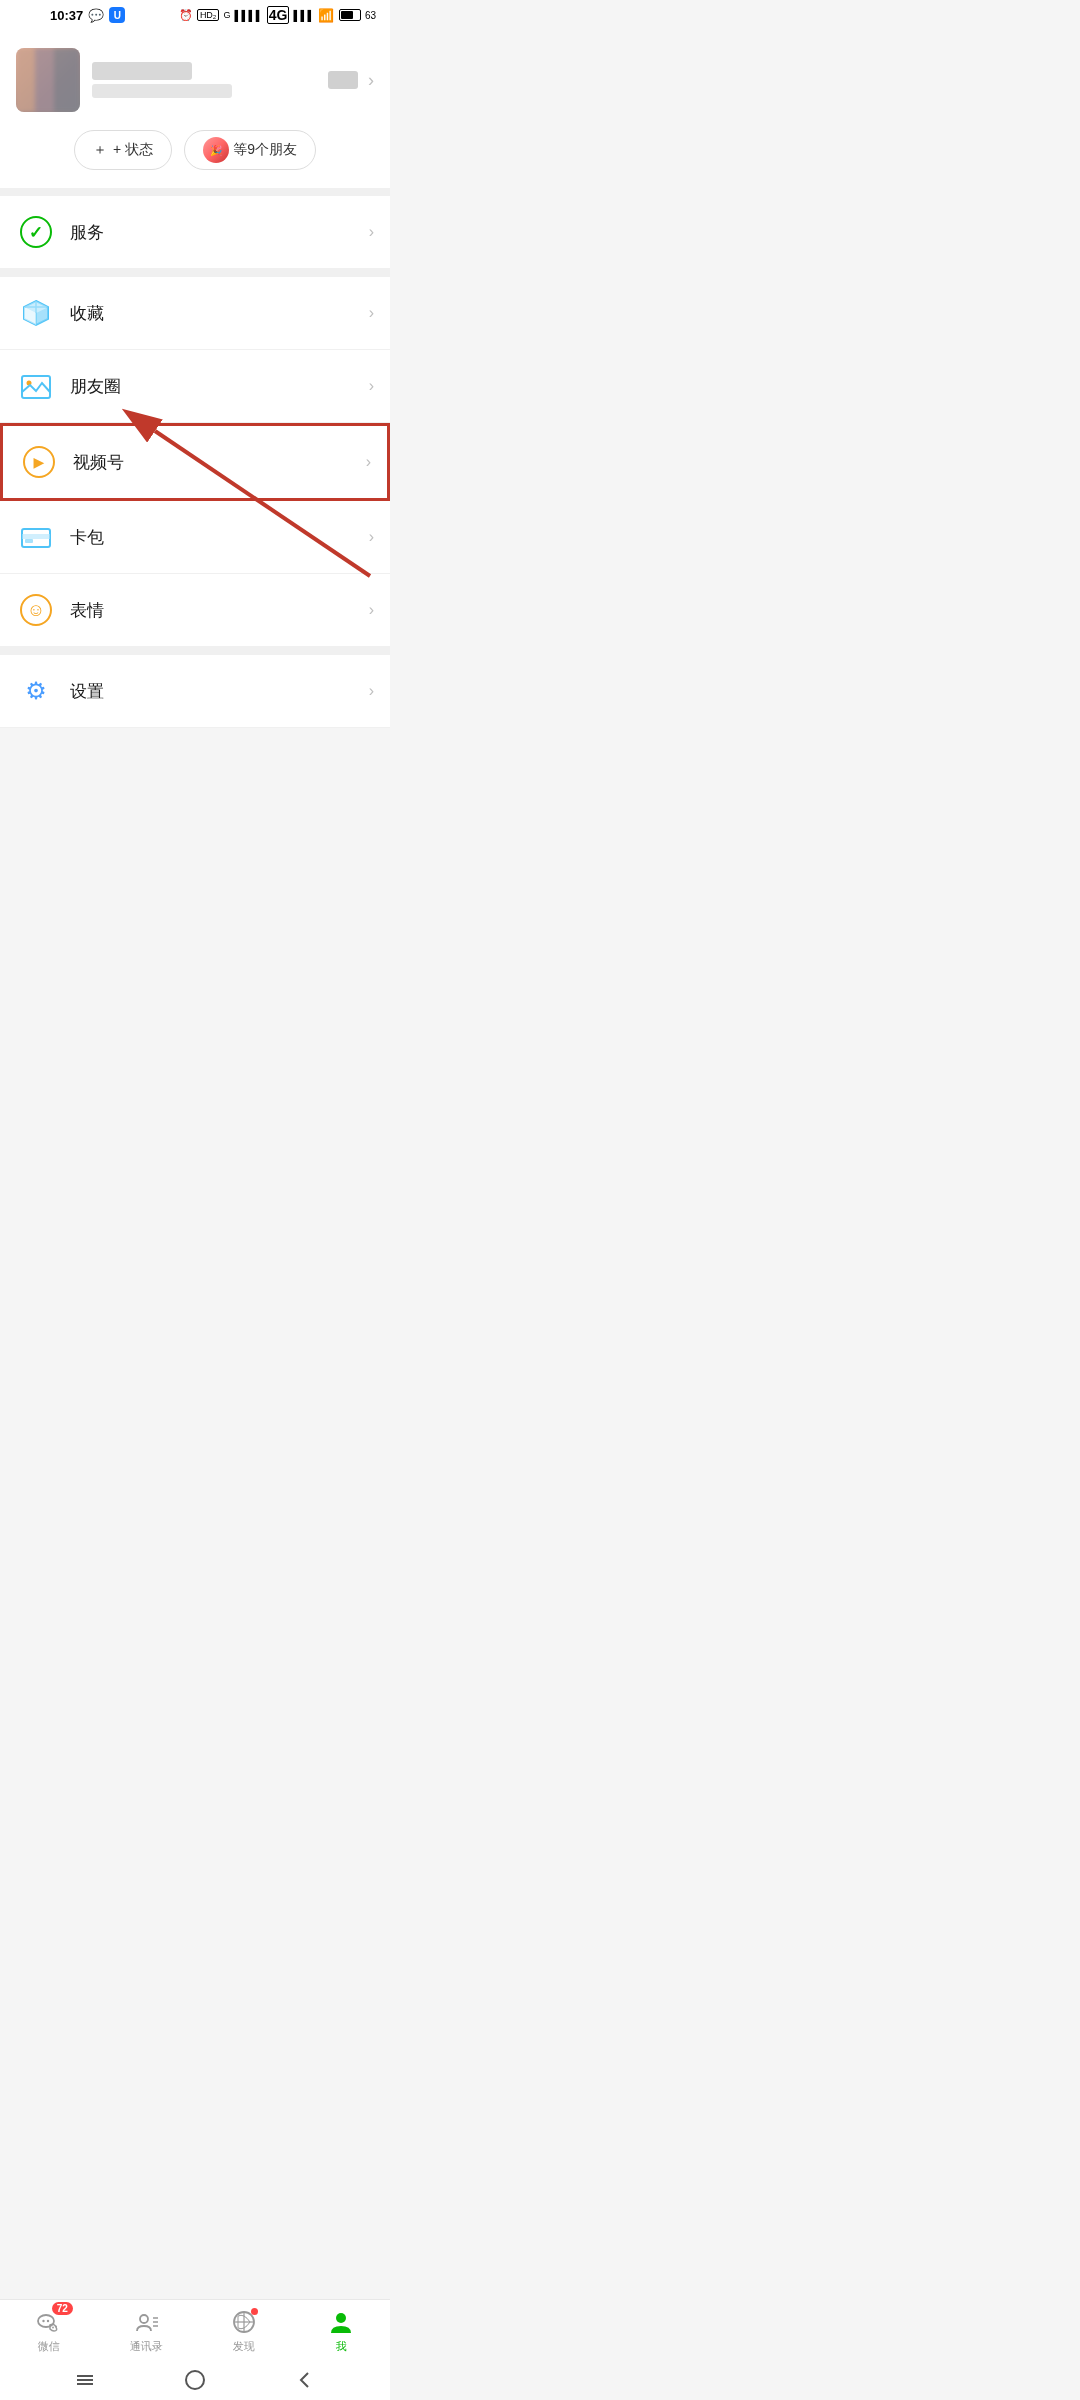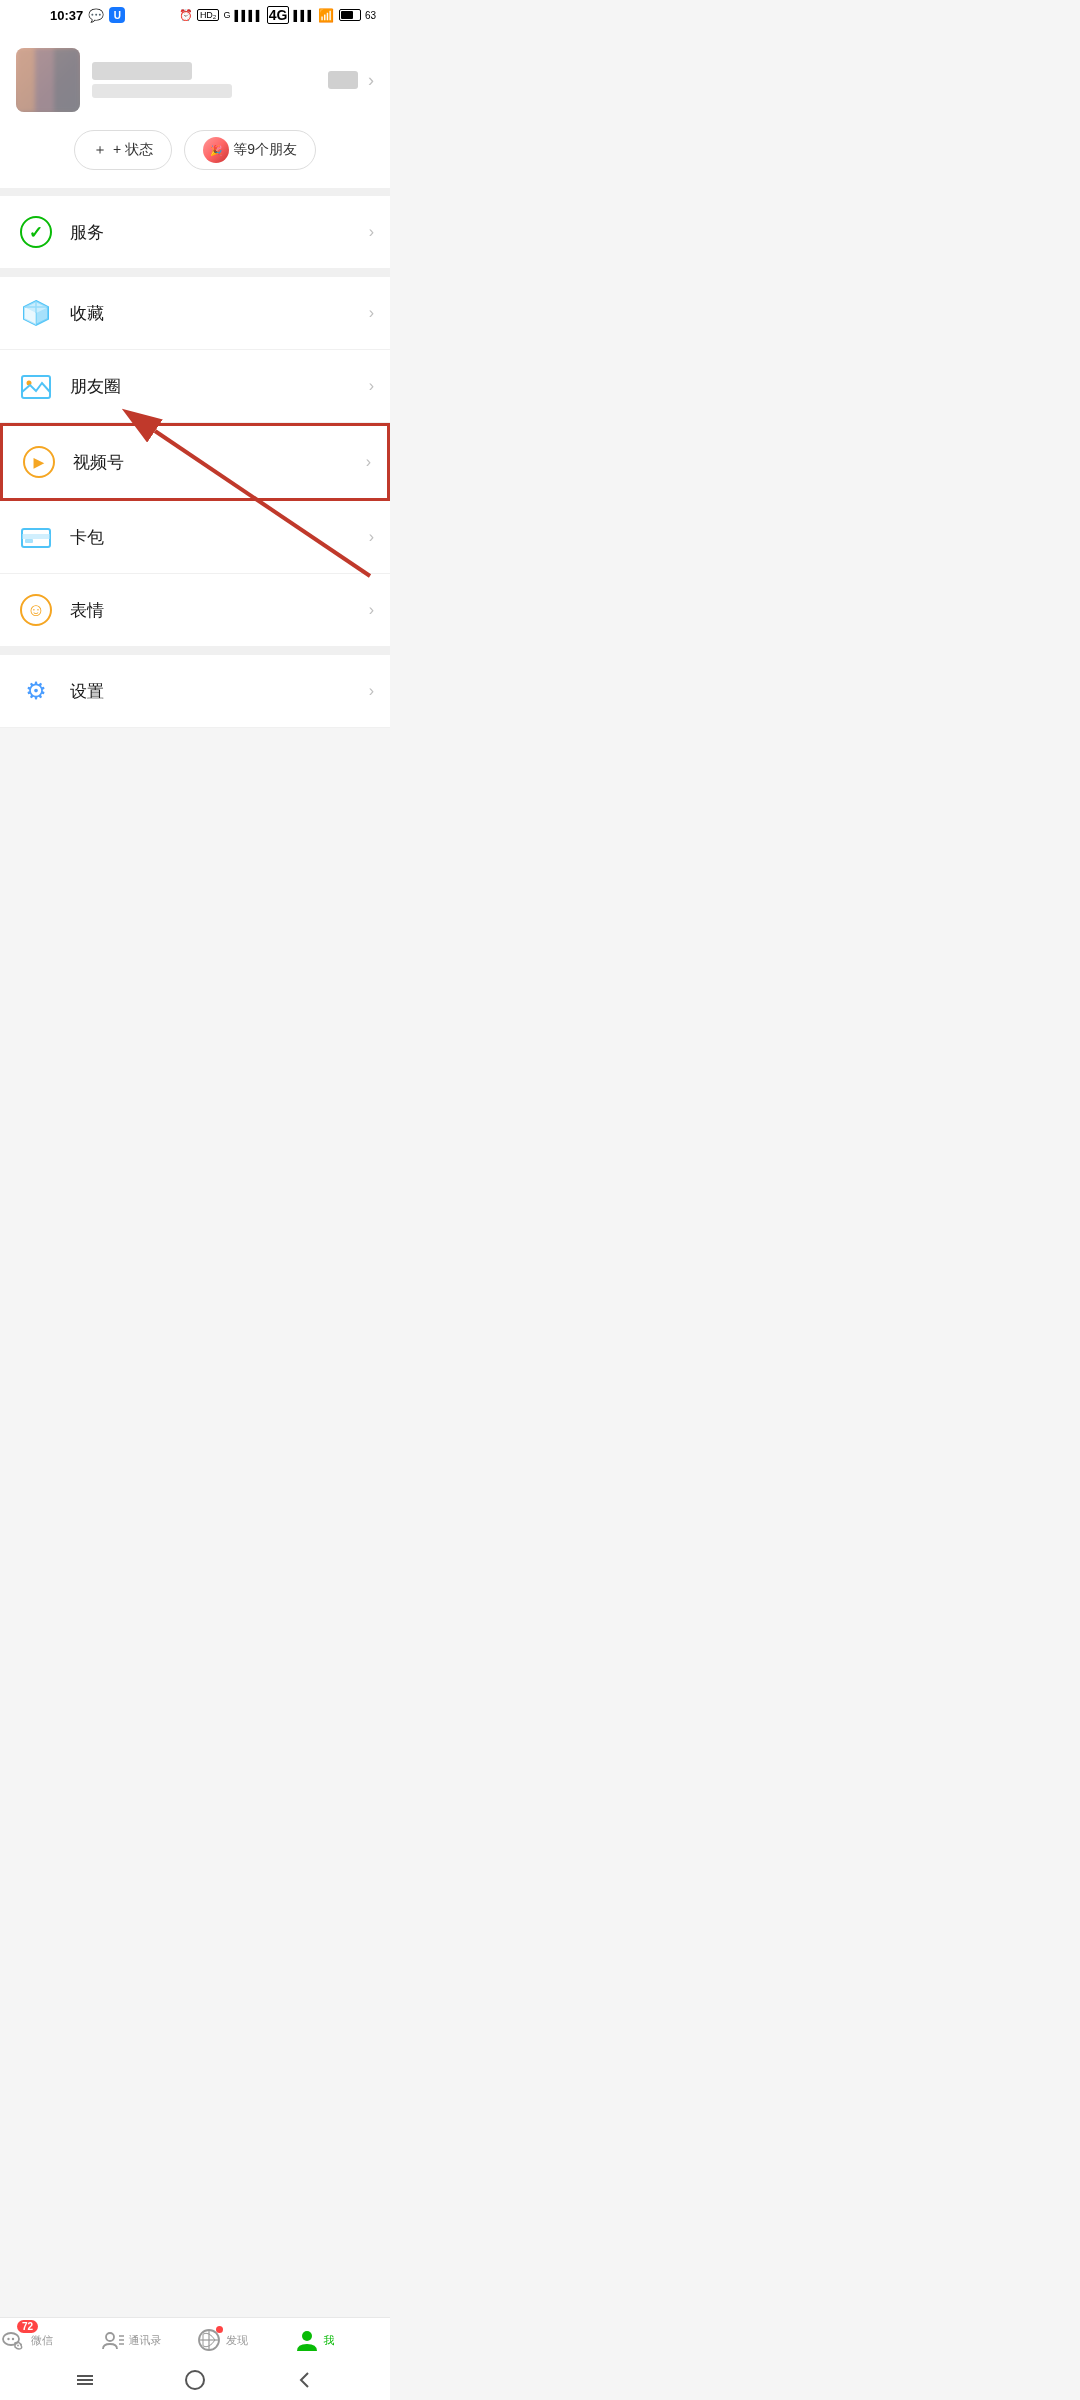--- a/index.html
+++ b/index.html
@@ -306,21 +306,21 @@
       align-items: center;
       padding: 8px 0 6px;
       position: fixed;
       bottom: 40px;
       left: 0;
       right: 0;
       width: 390px;
     }
     .nav-item {
       display: flex;
-      flex-direction: row;
+      flex-direction: column;
       align-items: center;
       gap: 3px;
       cursor: pointer;
       flex: 1;
     }
     .nav-icon {
       position: relative;
       width: 28px;
       height: 28px;
       display: flex;

